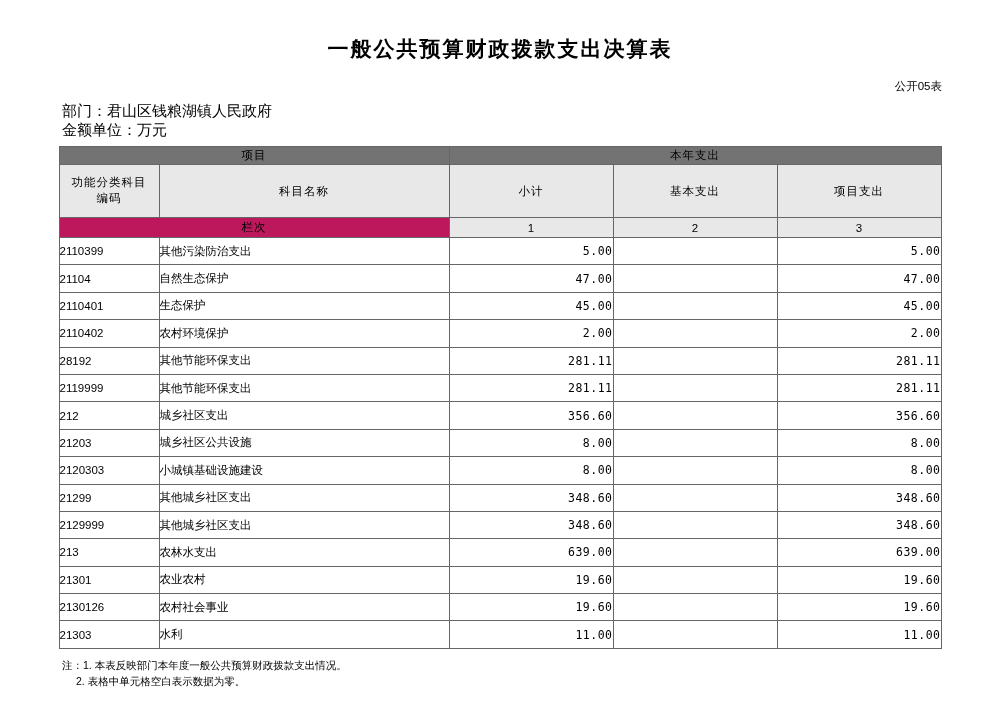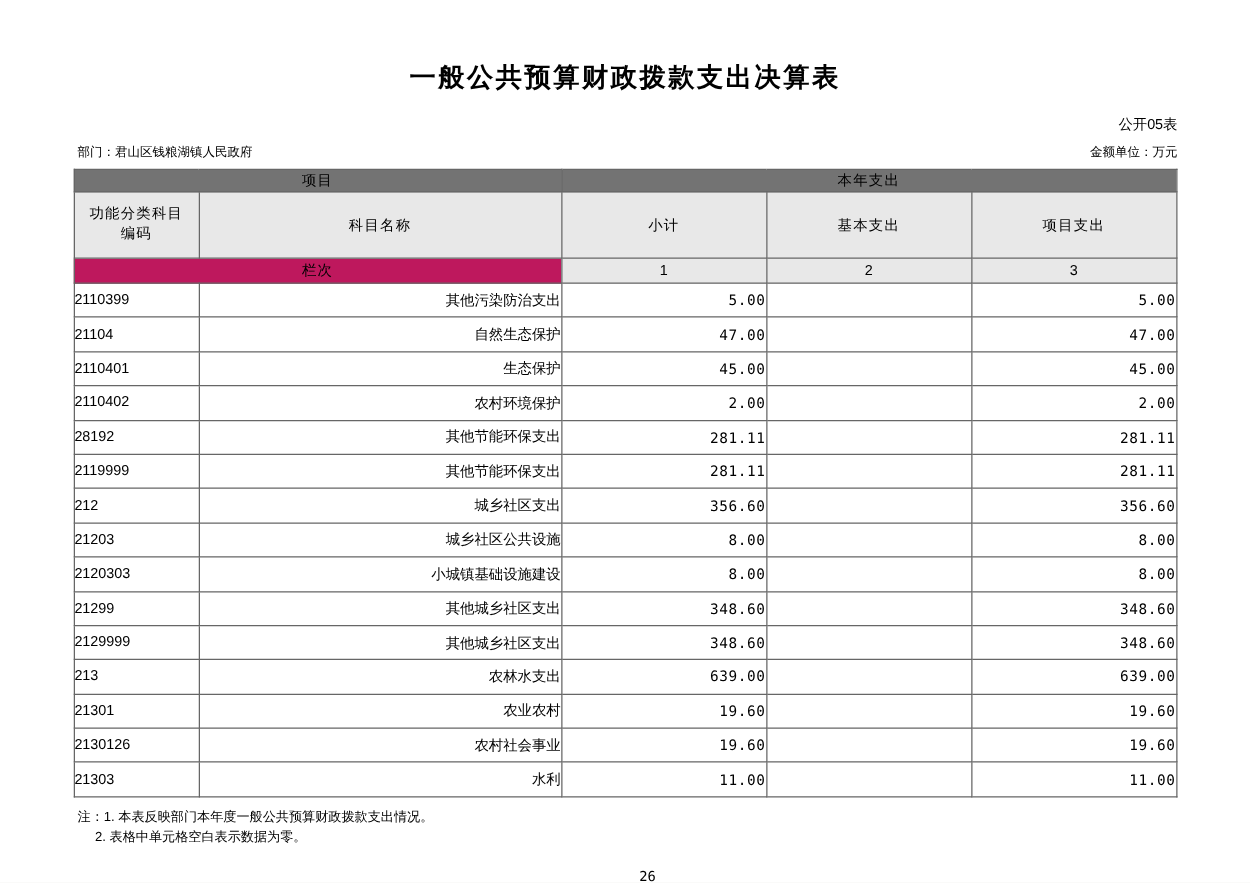--- a/index.html
+++ b/index.html
@@ -18,34 +18,35 @@
     width: 1000px;
     height: 706px;
     background: #ffffff;
     box-sizing: border-box;
   }
   .doc-title {
     text-align: center;
     font-size: 21px;
     font-weight: bold;
     letter-spacing: 2px;
-    padding-top: 48px;
+    padding-top: 35px;
     font-family: "DejaVu Sans", "Liberation Sans", sans-serif;
   }
   .form-code {
     text-align: right;
     font-size: 11.5px;
     padding-right: 58px;
     padding-top: 16px;
   }
   .meta-row {
     display: flex;
     justify-content: space-between;
-    font-size: 10px;
+    font-size: 15px;
     padding: 8px 58px 0 62px;
+    flex-direction: column;
   }
   table.budget {
     border-collapse: collapse;
     margin: 6px auto 0 auto;
     width: 882px;
     table-layout: fixed;
   }
   table.budget th, table.budget td {
     border: 1px solid #666;
     font-weight: normal;
@@ -80,21 +81,21 @@
     background: #e8e8e8;
     height: 19px;
     text-align: center;
   }
   tbody td {
     height: 26.4px;
   }
   td.code {
   }
   td.name {
-    text-align: right;
+    text-align: left;
     padding-left: 10px;
     margin-left: 20px;
   }
   td.num {
     text-align: right;
     padding-right: 14px;
     font-family: "DejaVu Sans Mono", "Liberation Mono", monospace;
     font-size: 11px;
     letter-spacing: 0.5px;
   }

